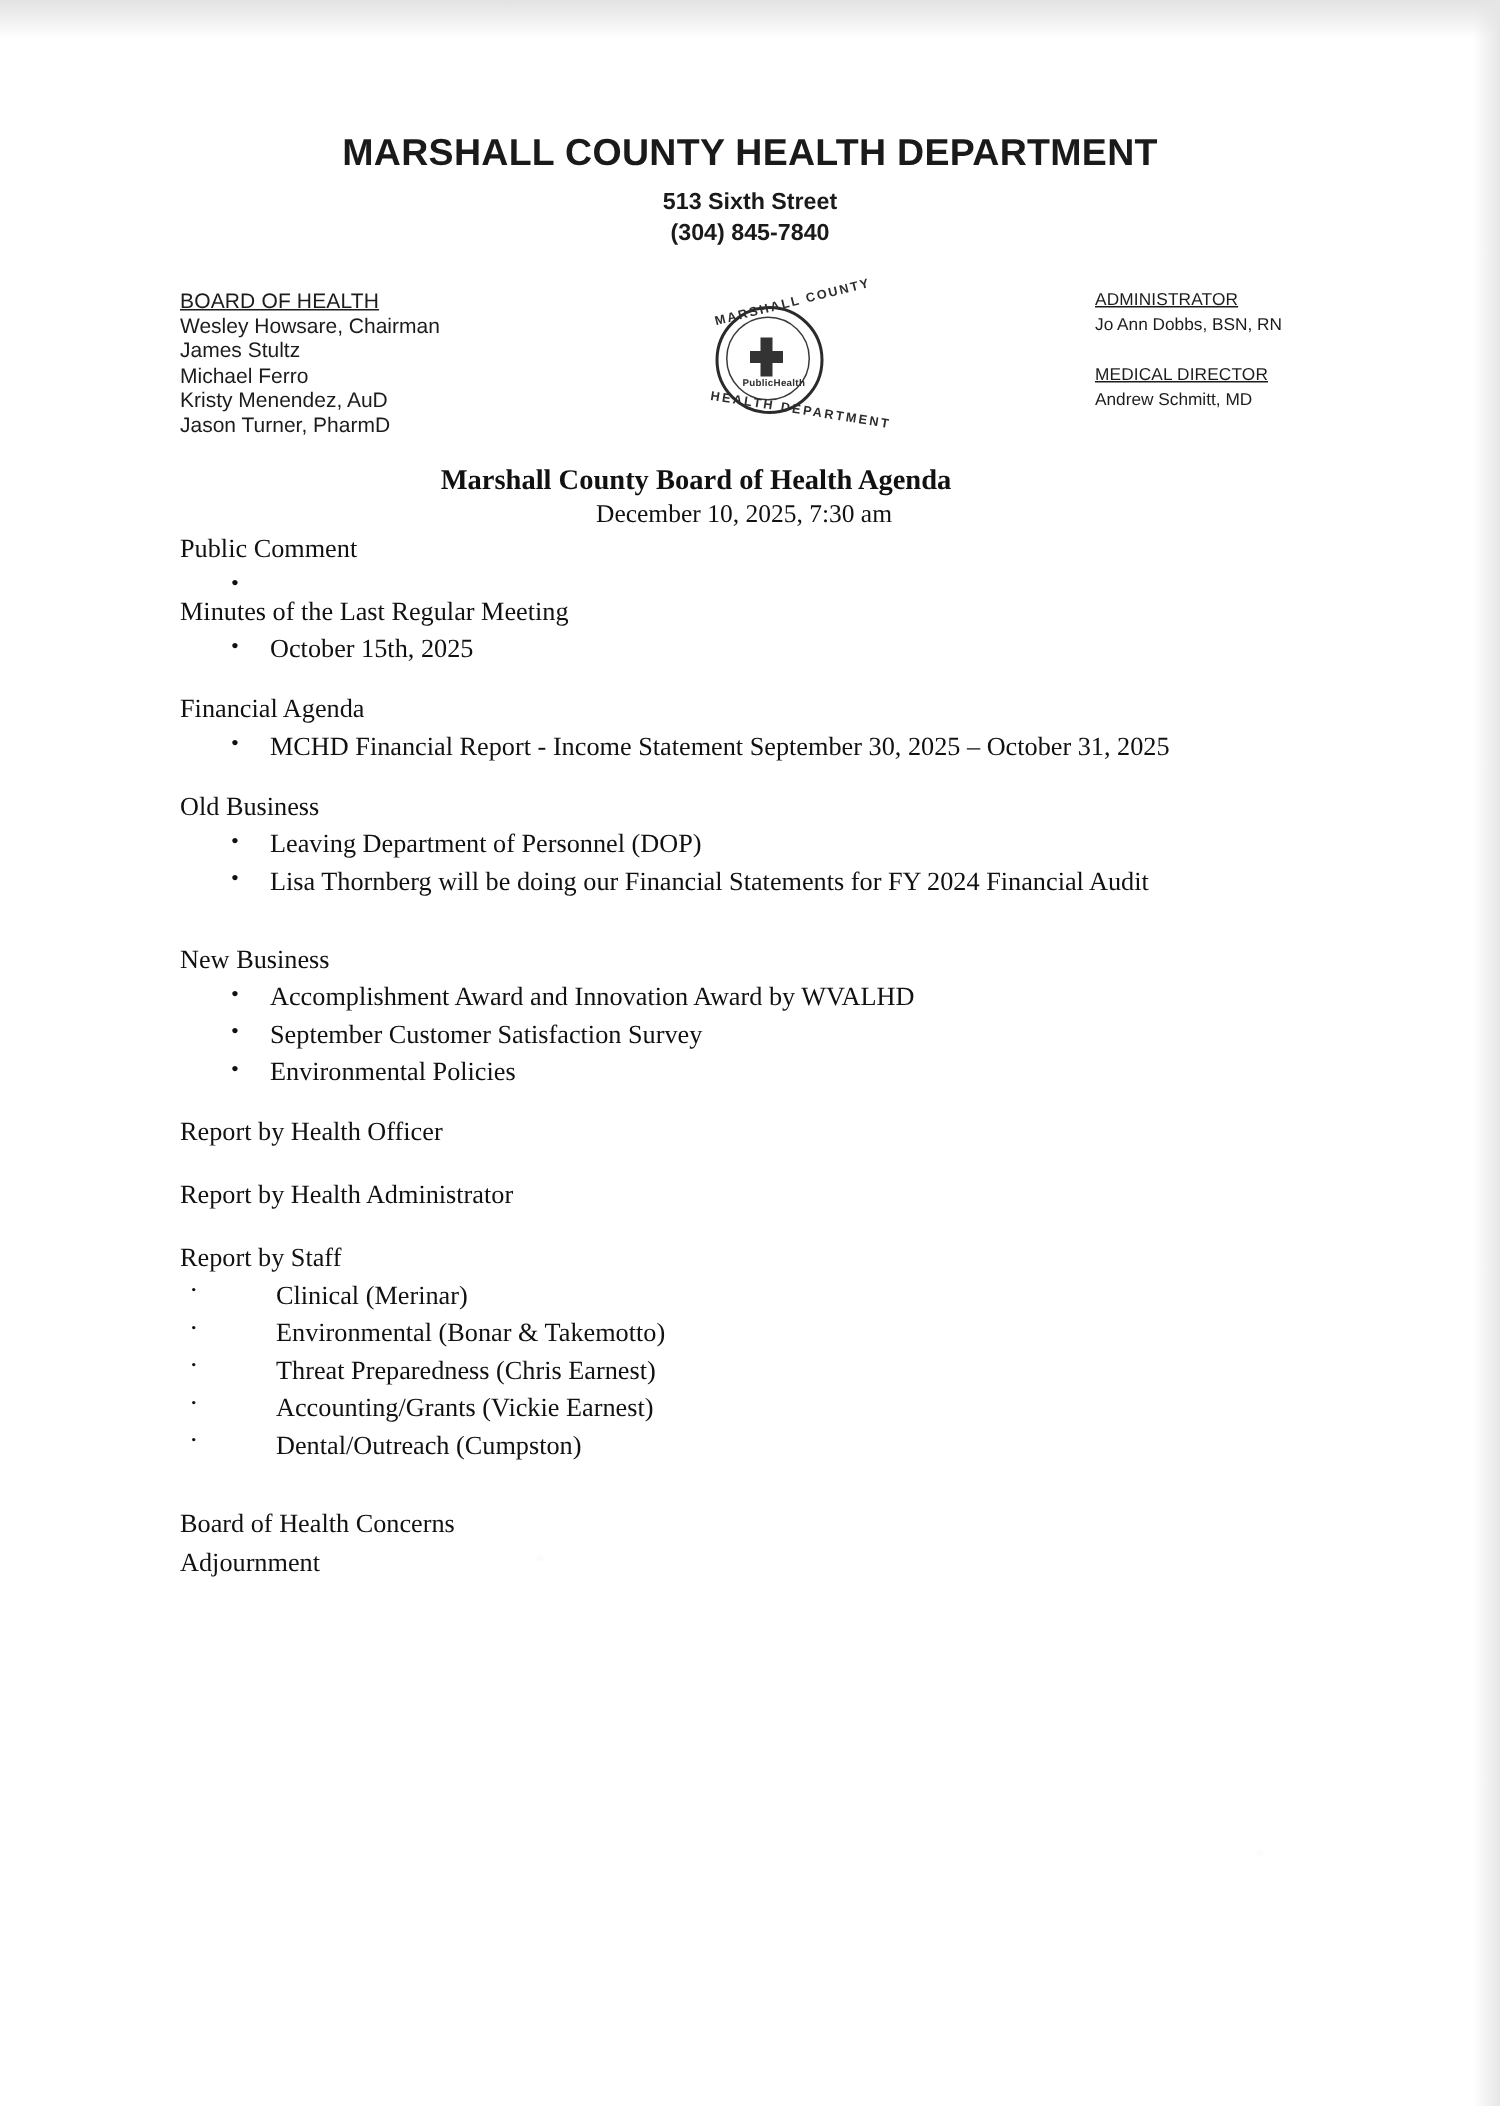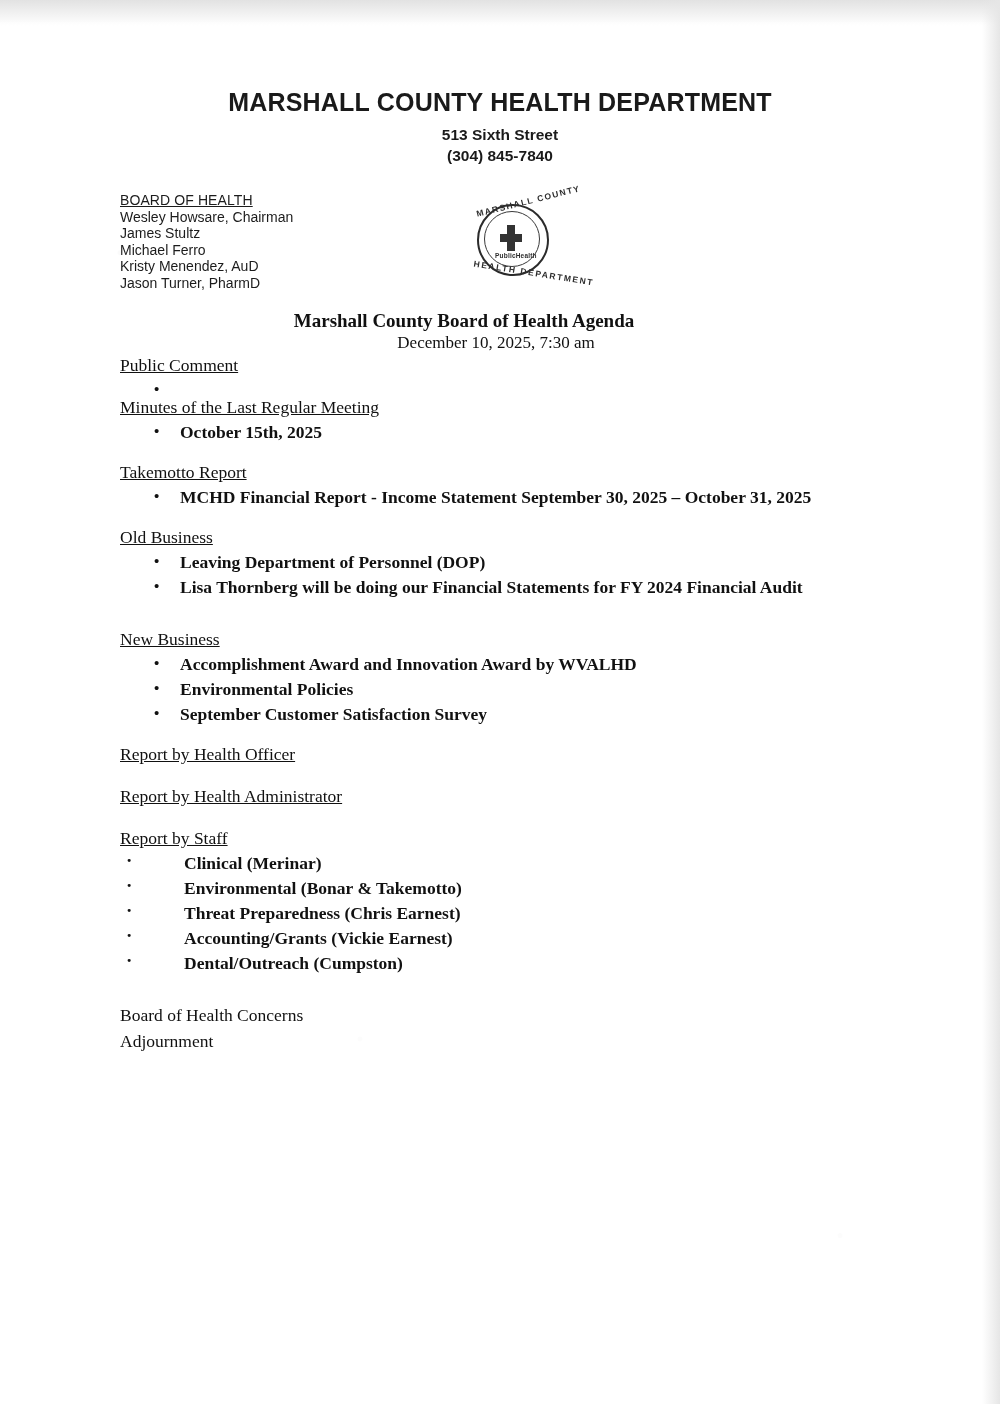--- a/index.html
+++ b/index.html
@@ -193,33 +193,31 @@
     left: 120px;
     width: 760px;
     font-family: "Liberation Serif", serif;
     font-size: 17.5px;
     color: #111;
   }
   .sec { margin-bottom: 0; }
   .sec-head {
     line-height: 26px;
     margin-top: 14px;
-    text-decoration: underline;
   }
   .sec-head.first { margin-top: 0; }
   ul.bullets {
     list-style: none;
     margin: 0;
     padding: 0;
   }
   ul.bullets li {
     position: relative;
     padding-left: 60px;
     line-height: 25px;
-    font-weight: bold;
   }
   ul.bullets li:before {
     content: "\2022";
     position: absolute;
     left: 34px;
     top: -1px;
     font-size: 15px;
   }
   ul.bullets.small-dot li:before {
     content: "\00B7";
@@ -263,20 +261,27 @@
 
   <div class="officers-left">
     <div class="col-heading">BOARD OF HEALTH</div>
     <div>Wesley Howsare, Chairman</div>
     <div>James Stultz</div>
     <div>Michael Ferro</div>
     <div>Kristy Menendez, AuD</div>
     <div>Jason Turner, PharmD</div>
   </div>
 
+  <div class="officers-right">
+    <div class="col-heading">ADMINISTRATOR</div>
+    <div>Jo Ann Dobbs, BSN, RN</div>
+    <div class="spacer-block"></div>
+    <div class="col-heading">MEDICAL DIRECTOR</div>
+    <div>Andrew Schmitt, MD</div>
+  </div>
 
   <div class="agenda-title">Marshall County Board of Health Agenda</div>
   <div class="agenda-date">December 10, 2025, 7:30 am</div>
 
   <div class="body-area">
 
     <div class="sec">
       <div class="sec-head first">Public Comment</div>
       <ul class="bullets">
         <li></li>
@@ -286,42 +291,42 @@
     <div class="gap-md"></div>
 
     <div class="sec">
       <div class="sec-head first">Minutes of the Last Regular Meeting</div>
       <ul class="bullets">
         <li>October 15th, 2025</li>
       </ul>
     </div>
 
     <div class="sec">
-      <div class="sec-head">Takemotto Report</div>
+      <div class="sec-head">Financial Agenda</div>
       <ul class="bullets">
         <li>MCHD Financial Report - Income Statement September 30, 2025 – October 31, 2025</li>
       </ul>
     </div>
 
     <div class="sec">
       <div class="sec-head">Old Business</div>
       <ul class="bullets">
         <li>Leaving Department of Personnel (DOP)</li>
         <li>Lisa Thornberg will be doing our Financial Statements for FY 2024 Financial Audit</li>
       </ul>
     </div>
 
     <div class="gap-lg"></div>
 
     <div class="sec">
       <div class="sec-head first">New Business</div>
       <ul class="bullets">
         <li>Accomplishment Award and Innovation Award by WVALHD</li>
+        <li>September Customer Satisfaction Survey</li>
         <li>Environmental Policies</li>
-        <li>September Customer Satisfaction Survey</li>
       </ul>
     </div>
 
     <div class="sec">
       <div class="sec-head">Report by Health Officer</div>
     </div>
 
     <div class="gap-md"></div>
 
     <div class="sec">

